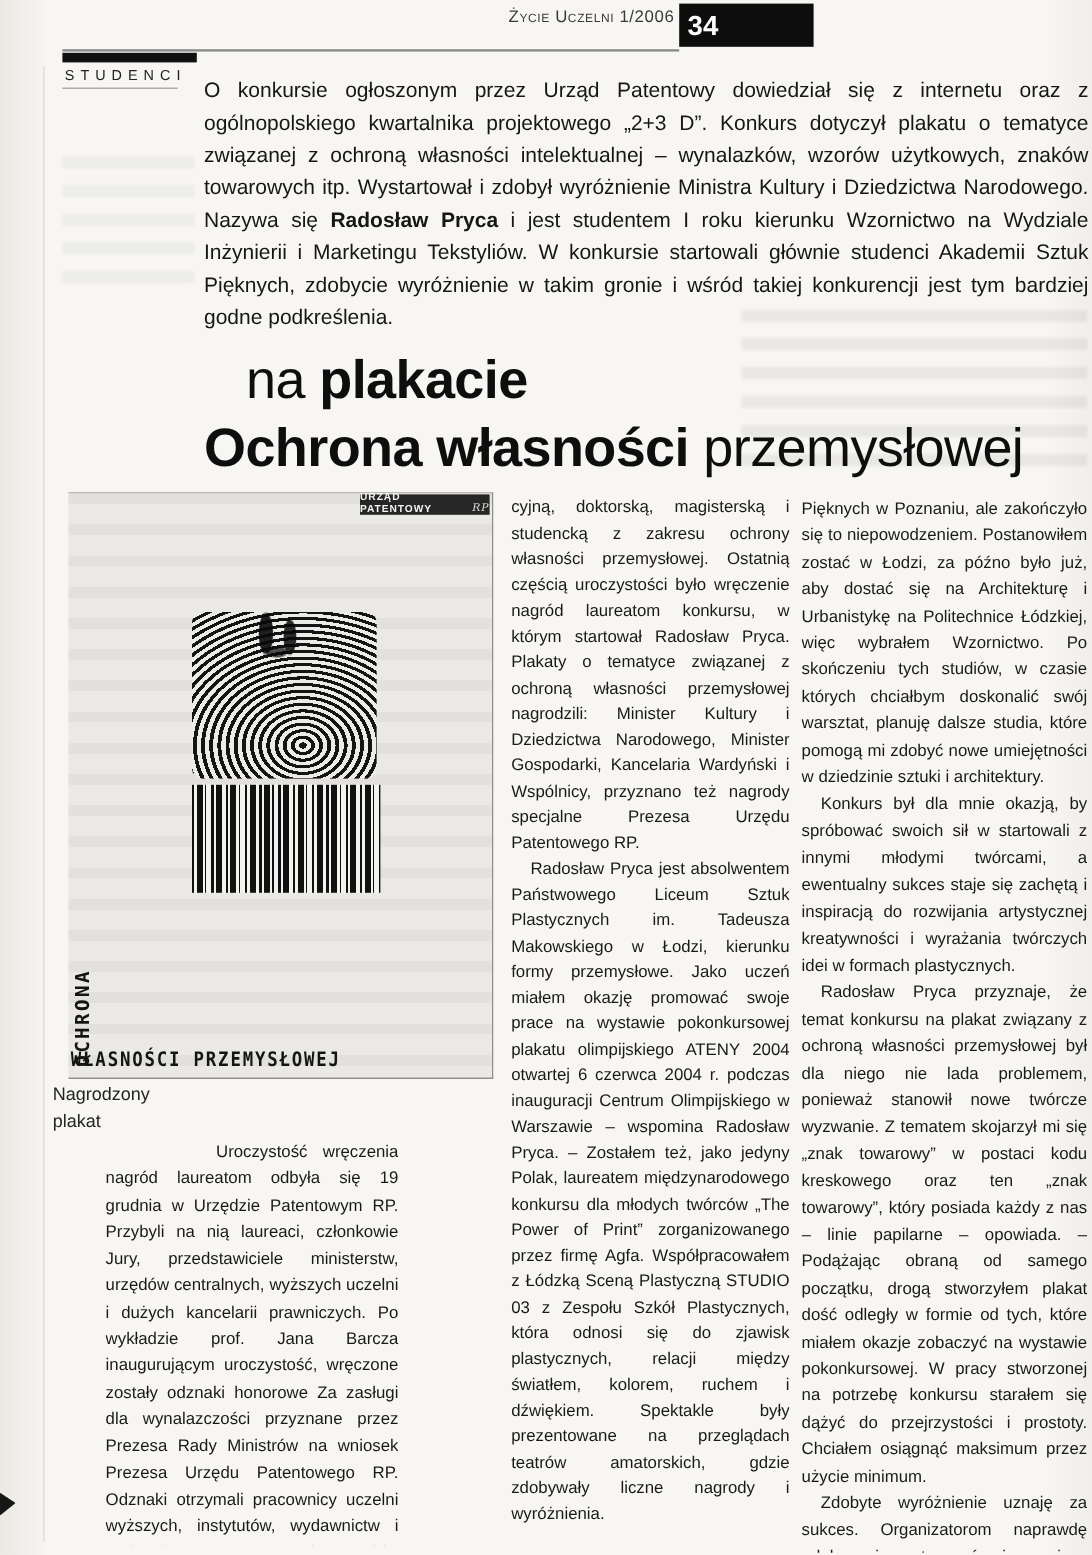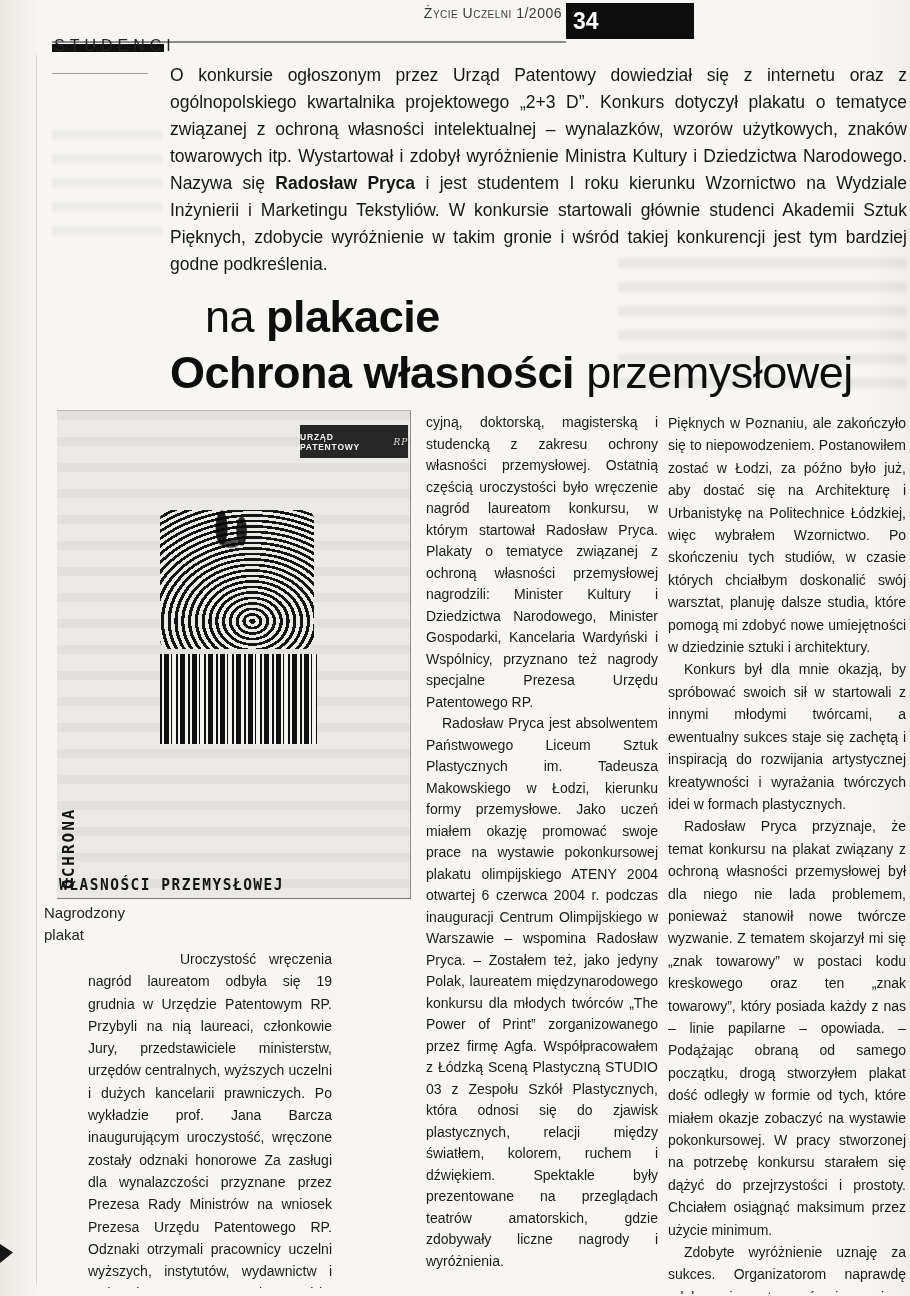--- a/index.html
+++ b/index.html
@@ -5,45 +5,45 @@
   html,body{margin:0;padding:0;}
   body{background:#e8e6e2;font-family:"Liberation Sans",sans-serif;}
   .page{
     position:relative;width:910px;height:1296px;overflow:hidden;
     background:linear-gradient(90deg,#ece9e4 0,#f7f6f3 42px,#f7f6f3 872px,#f0eeea 910px);
     color:#1d1d1d;
   }
   
   .journal-title{position:absolute;top:5px;left:250px;width:312px;text-align:right;
     font-size:14px;font-variant:small-caps;letter-spacing:.5px;color:#3a3a3a;}
-  .page-number-box{position:absolute;left:566px;top:3px;width:128px;height:36px;background:#0d0d0d;}
+  .page-number-box{position:absolute;left:566px;top:3px;width:112px;height:36px;background:#0d0d0d;}
   .page-number{color:#fcfcfc;font-weight:700;font-size:23px;line-height:36px;padding-left:7px;
     font-family:"Liberation Sans",sans-serif;}
   .header-rule{position:absolute;left:52px;top:41px;width:514px;height:2px;background:#8a8a8a;}
   .section-bar{position:absolute;left:52px;top:44px;width:112px;height:8px;background:#101010;}
-  .section-label{position:absolute;left:54px;top:37px;font-size:16px;letter-spacing:5px;color:#222;}
+  .section-label{position:absolute;left:54px;top:56px;font-size:12px;letter-spacing:5px;color:#222;}
   .section-underline{position:absolute;left:52px;top:73px;width:96px;height:1px;background:#9a9a9a;}
   
   .lead{position:absolute;left:170px;top:62px;width:737px;
     font-size:17.5px;line-height:27px;text-align:justify;color:#161616;}
   
   .headline{position:absolute;left:170px;top:280px;color:#0e0e0e;letter-spacing:-.5px;}
   .headline .hline{font-size:45px;line-height:56px;white-space:nowrap;}
   .headline .hline2{margin-left:35px;margin-top:9px;}
   .headline .seg-bold{font-weight:700;}
   .seg-bold{font-weight:700;}
   .seg-italic{}
   
   .poster{position:absolute;left:57px;top:410px;width:353px;height:487px;
     background-color:#ebe9e5;
     background-image:repeating-linear-gradient(180deg,rgba(125,125,125,.08) 0 9px,transparent 9px 26px);
     border-top:1px solid #b9b7b2;border-right:1px solid #8e8c88;border-bottom:1px solid #7c7a76;}
-  .patent-label{position:absolute;right:2px;top:14px;width:108px;height:33px;background:#262626;
+  .patent-label{position:absolute;right:2px;top:1px;width:108px;height:17px;background:#262626;
     color:#f4f4f4;font-size:8.5px;font-weight:700;letter-spacing:.8px;
-    display:flex;align-items:center;justify-content:center;gap:3px;}
+    display:flex;align-items:flex-end;justify-content:center;gap:3px;}
   .label-script{font-family:"DejaVu Serif",serif;font-style:italic;font-weight:400;font-size:9px;color:#dcdcdc;}
   .fingerprint{position:absolute;left:103px;top:99px;width:154px;height:139px;border-radius:9px;
     background:
       radial-gradient(ellipse 9px 26px at 40% 13%, rgba(8,8,8,.9) 60%, transparent 72%),
       radial-gradient(ellipse 8px 22px at 53% 15%, rgba(8,8,8,.85) 60%, transparent 72%),
       radial-gradient(ellipse 13px 7px at 46% 24%, rgba(8,8,8,.7) 55%, transparent 75%),
       repeating-radial-gradient(ellipse 125% 112% at 60% 80%, #141414 0 3.2px, #edebe8 3.2px 6.8px);
   }
   .barcode{position:absolute;left:103px;top:243px;width:157px;height:90px;
     background-color:#f3f2ef;

